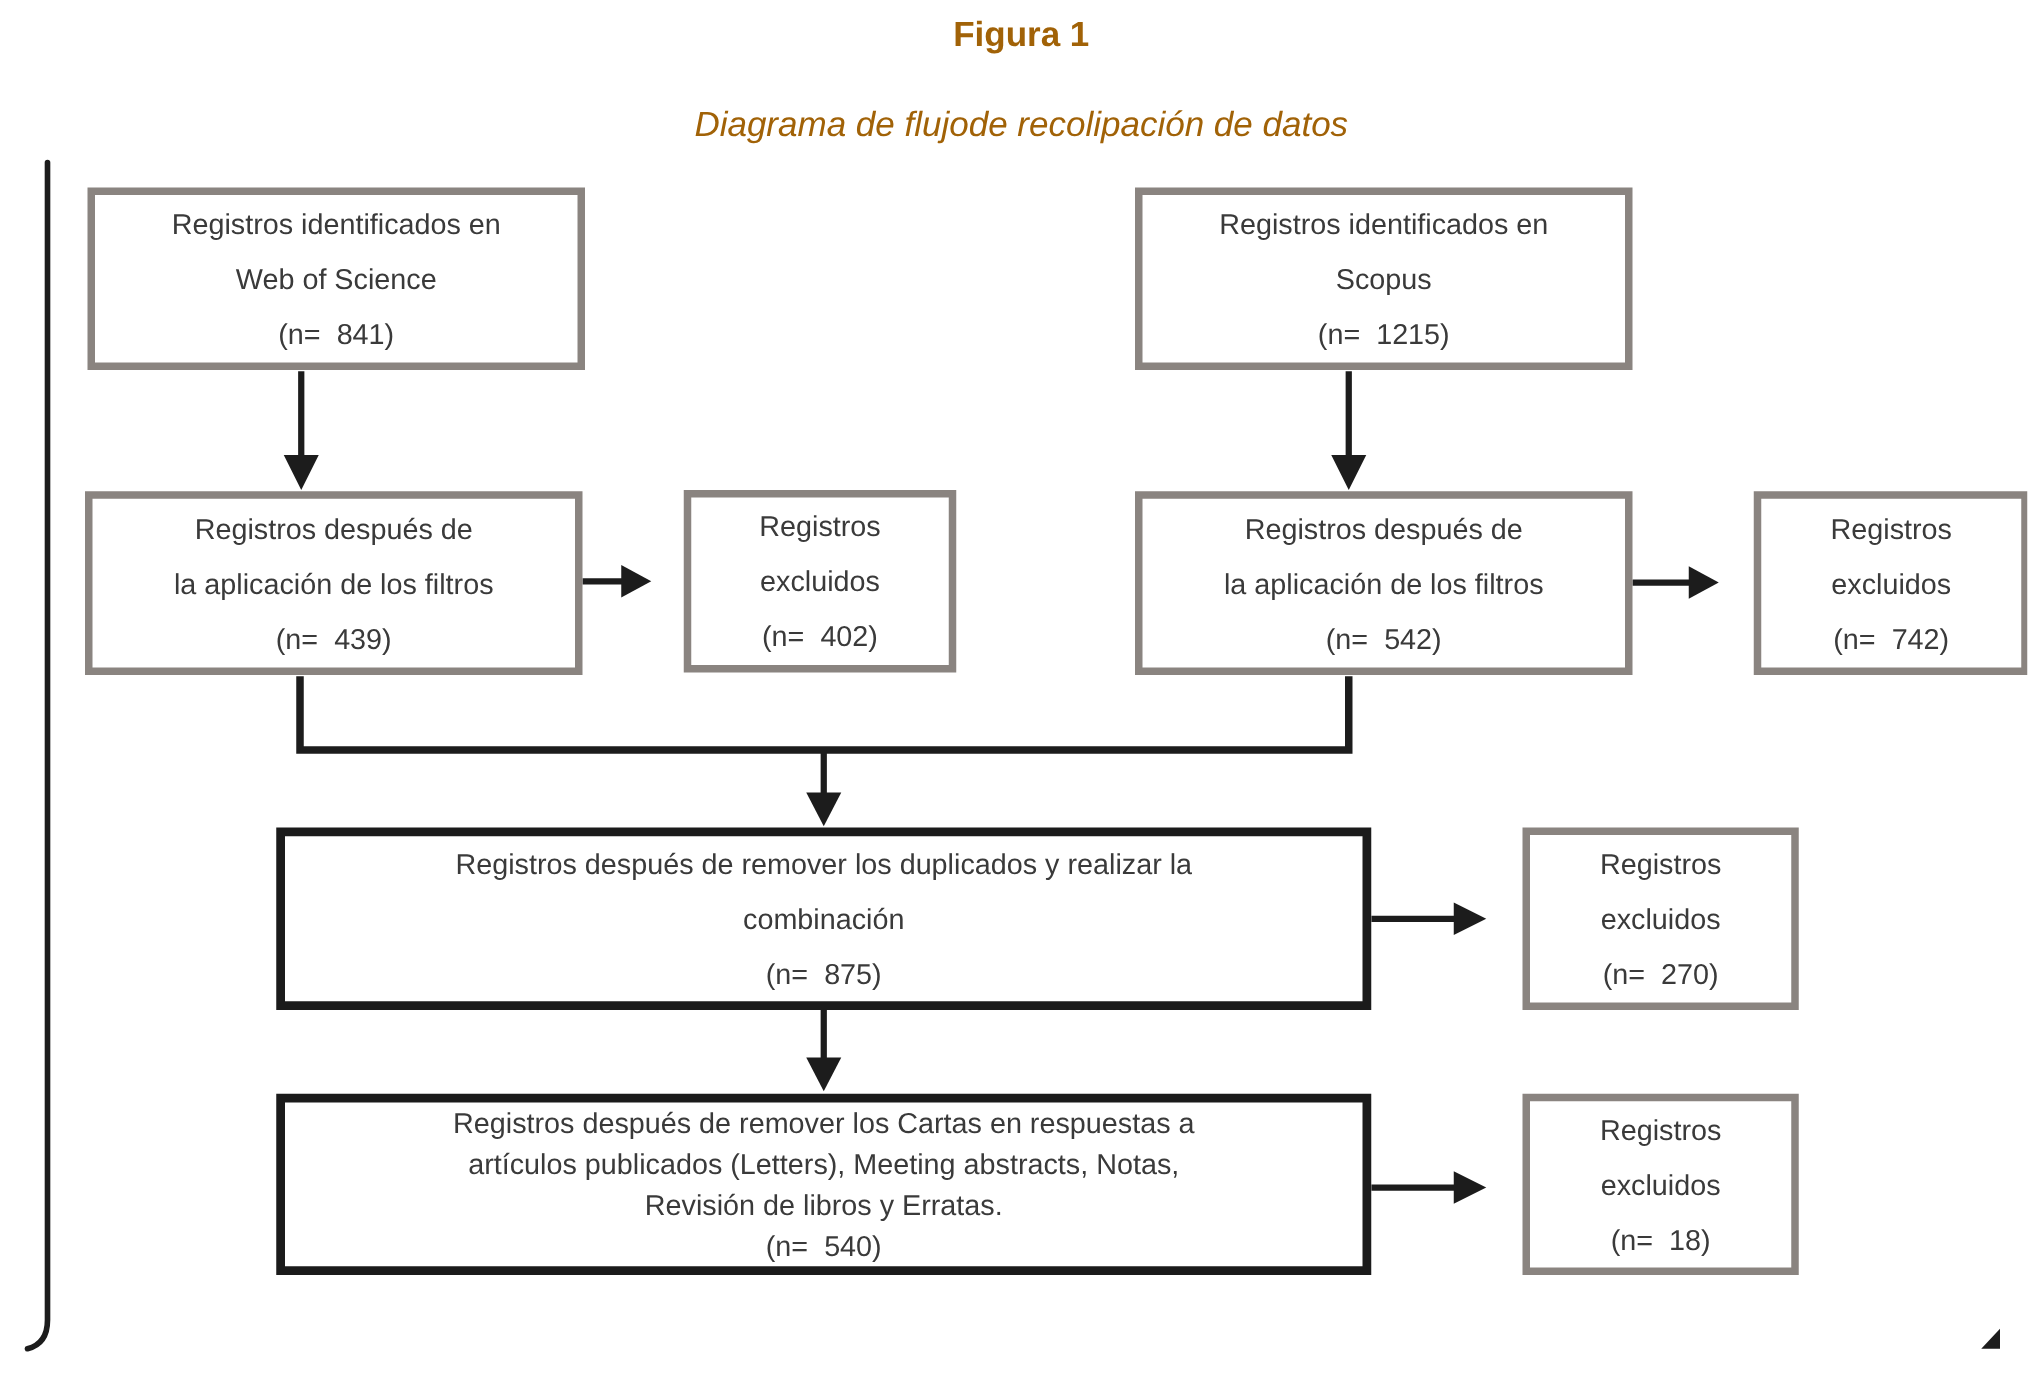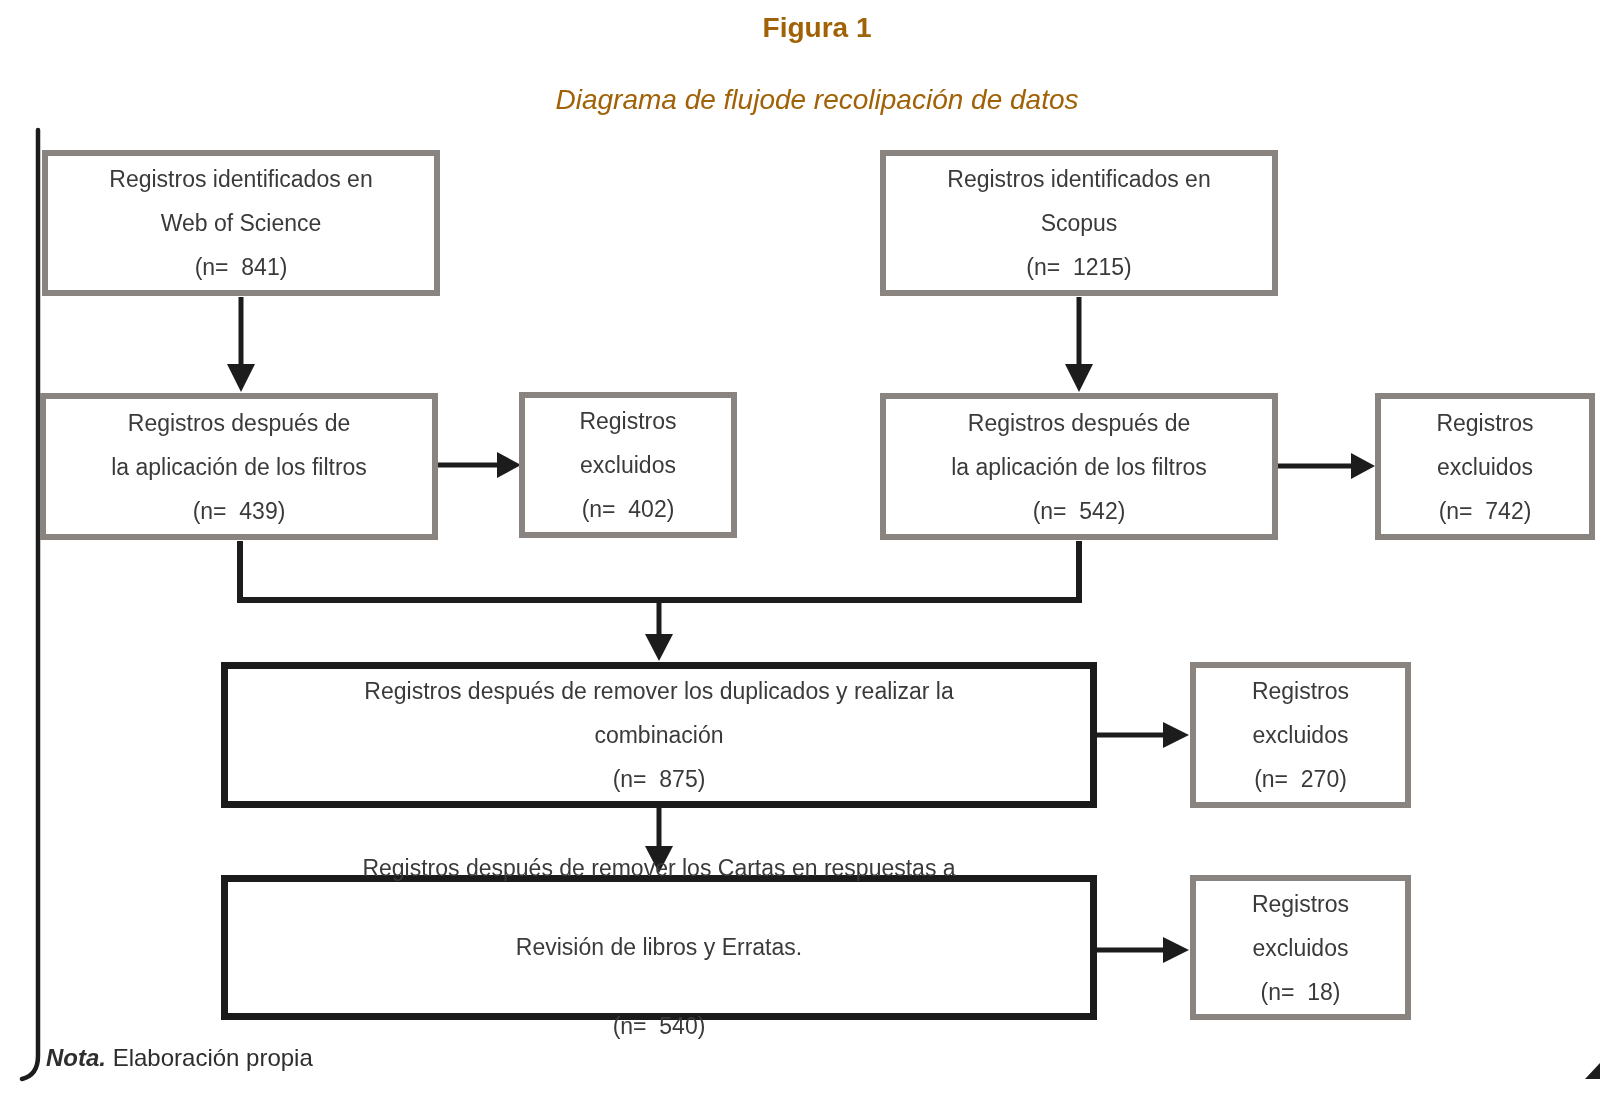--- a/index.html
+++ b/index.html
@@ -7,21 +7,21 @@
     position:relative;width:1622px;height:1104px;background:#ffffff;overflow:hidden;
     font-family:"Liberation Sans",sans-serif;color:var(--text,#3a3a3a);
   }
   .ttl{position:absolute;left:817px;transform:translateX(-50%);white-space:pre;
        color:#a16207;text-align:center;}
   .ttl.main{top:12px;font-size:28px;font-weight:bold;}
   .ttl.sub{top:53px;font-size:28px;font-style:italic;margin-top:31px;}
   .box{position:absolute;box-sizing:border-box;background:#fff;
        display:flex;flex-direction:column;justify-content:center;align-items:center;
        text-align:center;font-size:23px;}
-  .box.gray{border:6px solid var(--box-border-gray,#8a8480);}
+  .box.gray{border:6px solid var(--box-border-gray,#8a8480);margin-left:28px;}
   .box.black{border:7px solid var(--box-border-black,#1b1b1b);}
   .bl{white-space:pre;line-height:44px;}
   .box.tight .bl{line-height:33px;}
   svg#wires{position:absolute;left:0;top:0;}
   .stroke{stroke:var(--line,#1c1c1c);fill:none;}
   .fill{fill:var(--line,#1c1c1c);stroke:none;}
   #note{position:absolute;left:46px;top:1044px;font-size:24px;color:#2e2e2e;white-space:pre;}
   #note .lbl{font-weight:bold;font-style:italic;}
 </style>
 </head>
@@ -97,26 +97,26 @@
     <div class="bl">Registros después de remover los duplicados y realizar la</div>
     <div class="bl">combinación</div>
     <div class="bl">(n=  875)</div>
   </div>
   <div class="box gray" style="left:1190px;top:662px;width:221px;height:146px;">
     <div class="bl">Registros</div>
     <div class="bl">excluidos</div>
     <div class="bl">(n=  270)</div>
   </div>
 
-  <div class="box black tight" style="left:221px;top:875px;width:876px;height:145px;gap:46px;">
+  <div class="box black tight" style="left:221px;top:875px;width:876px;height:145px;">
     <div class="bl">Registros después de remover los Cartas en respuestas a</div>
+    <div class="bl">artículos publicados (Letters), Meeting abstracts, Notas,</div>
     <div class="bl">Revisión de libros y Erratas.</div>
     <div class="bl">(n=  540)</div>
   </div>
   <div class="box gray" style="left:1190px;top:875px;width:221px;height:145px;">
     <div class="bl">Registros</div>
     <div class="bl">excluidos</div>
     <div class="bl">(n=  18)</div>
   </div>
 
-  <div id="note"><span class="lbl">Nota.</span><span> Elaboración propia</span></div>
 
 </div>
 
 </body></html>

